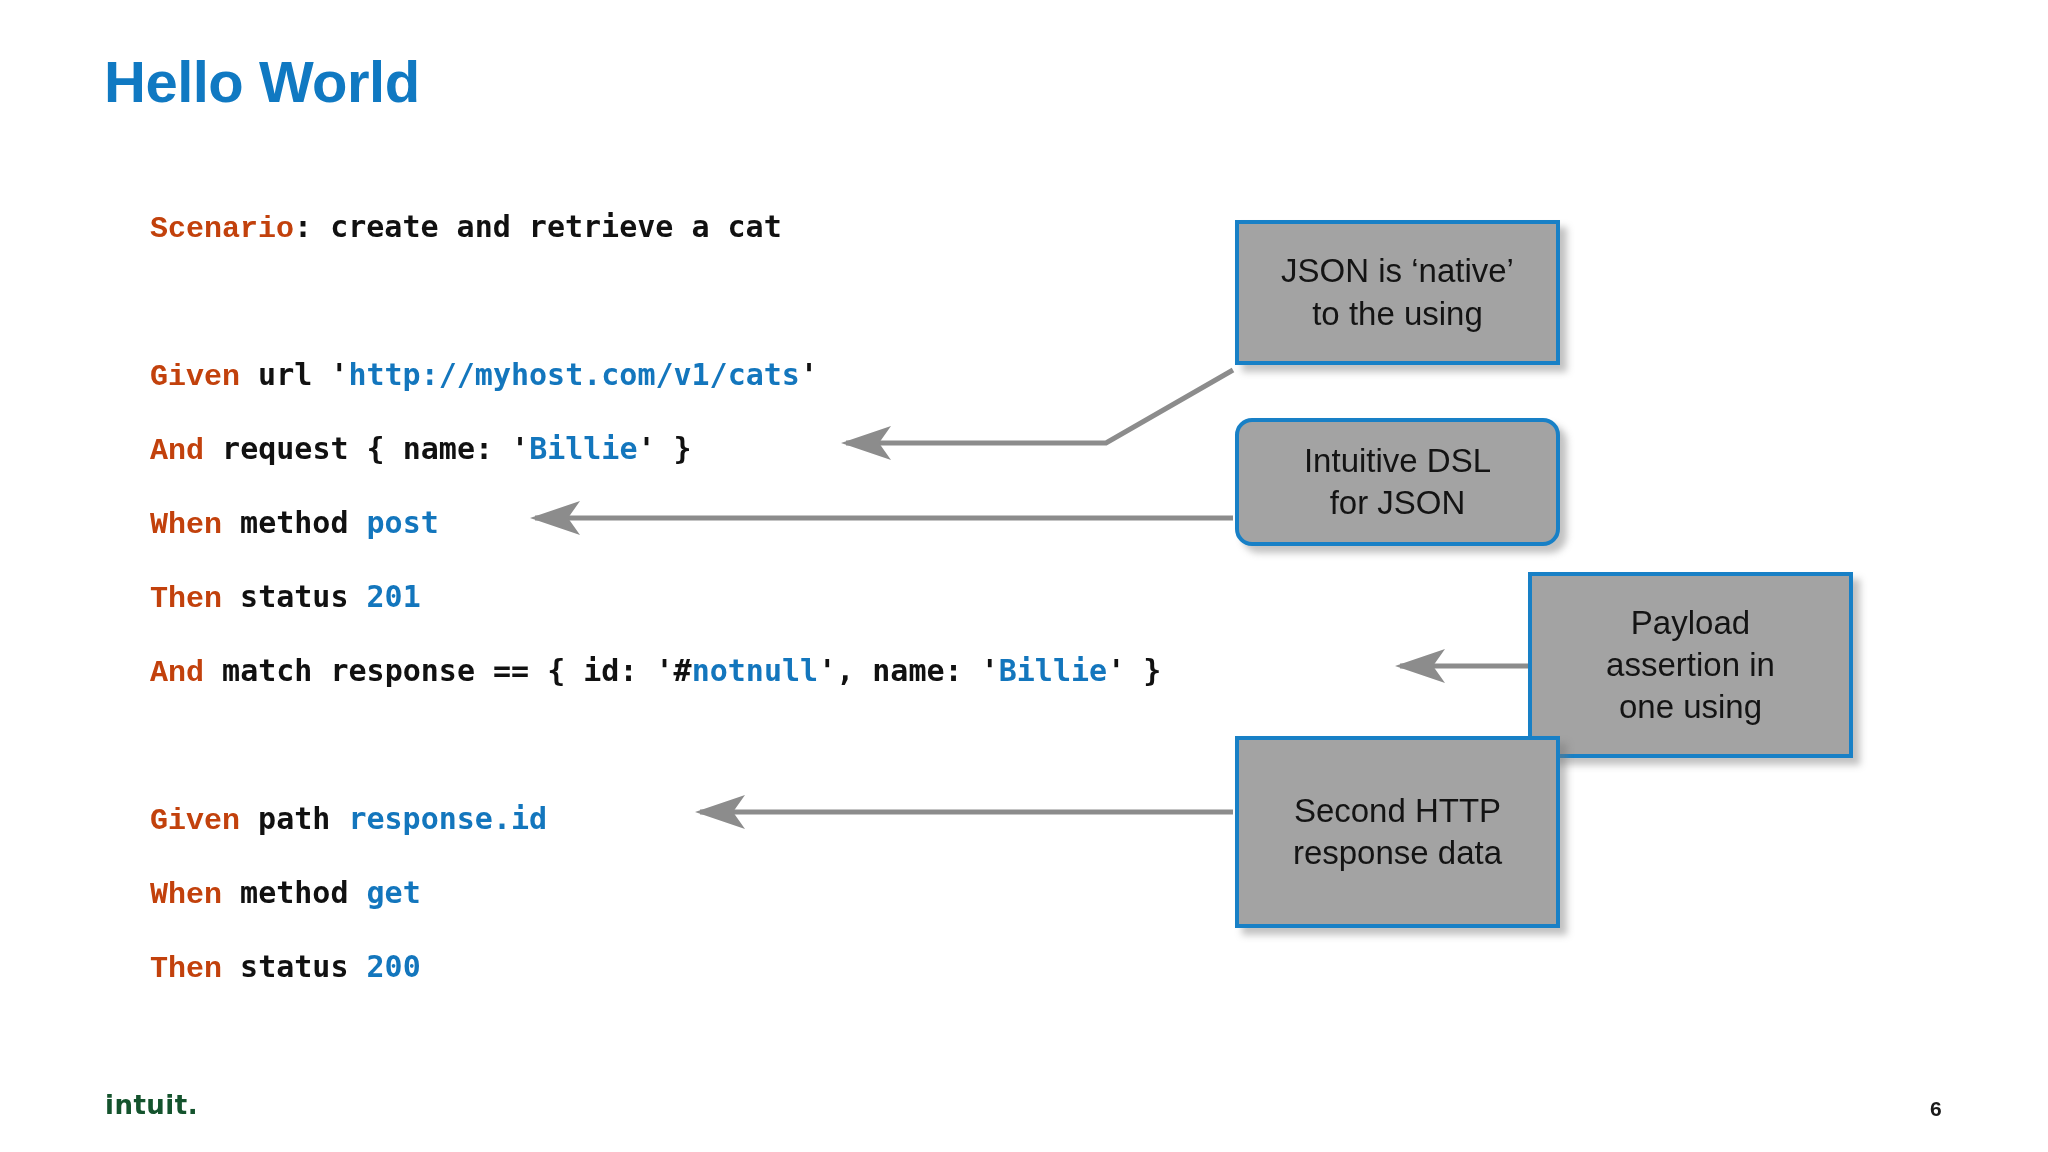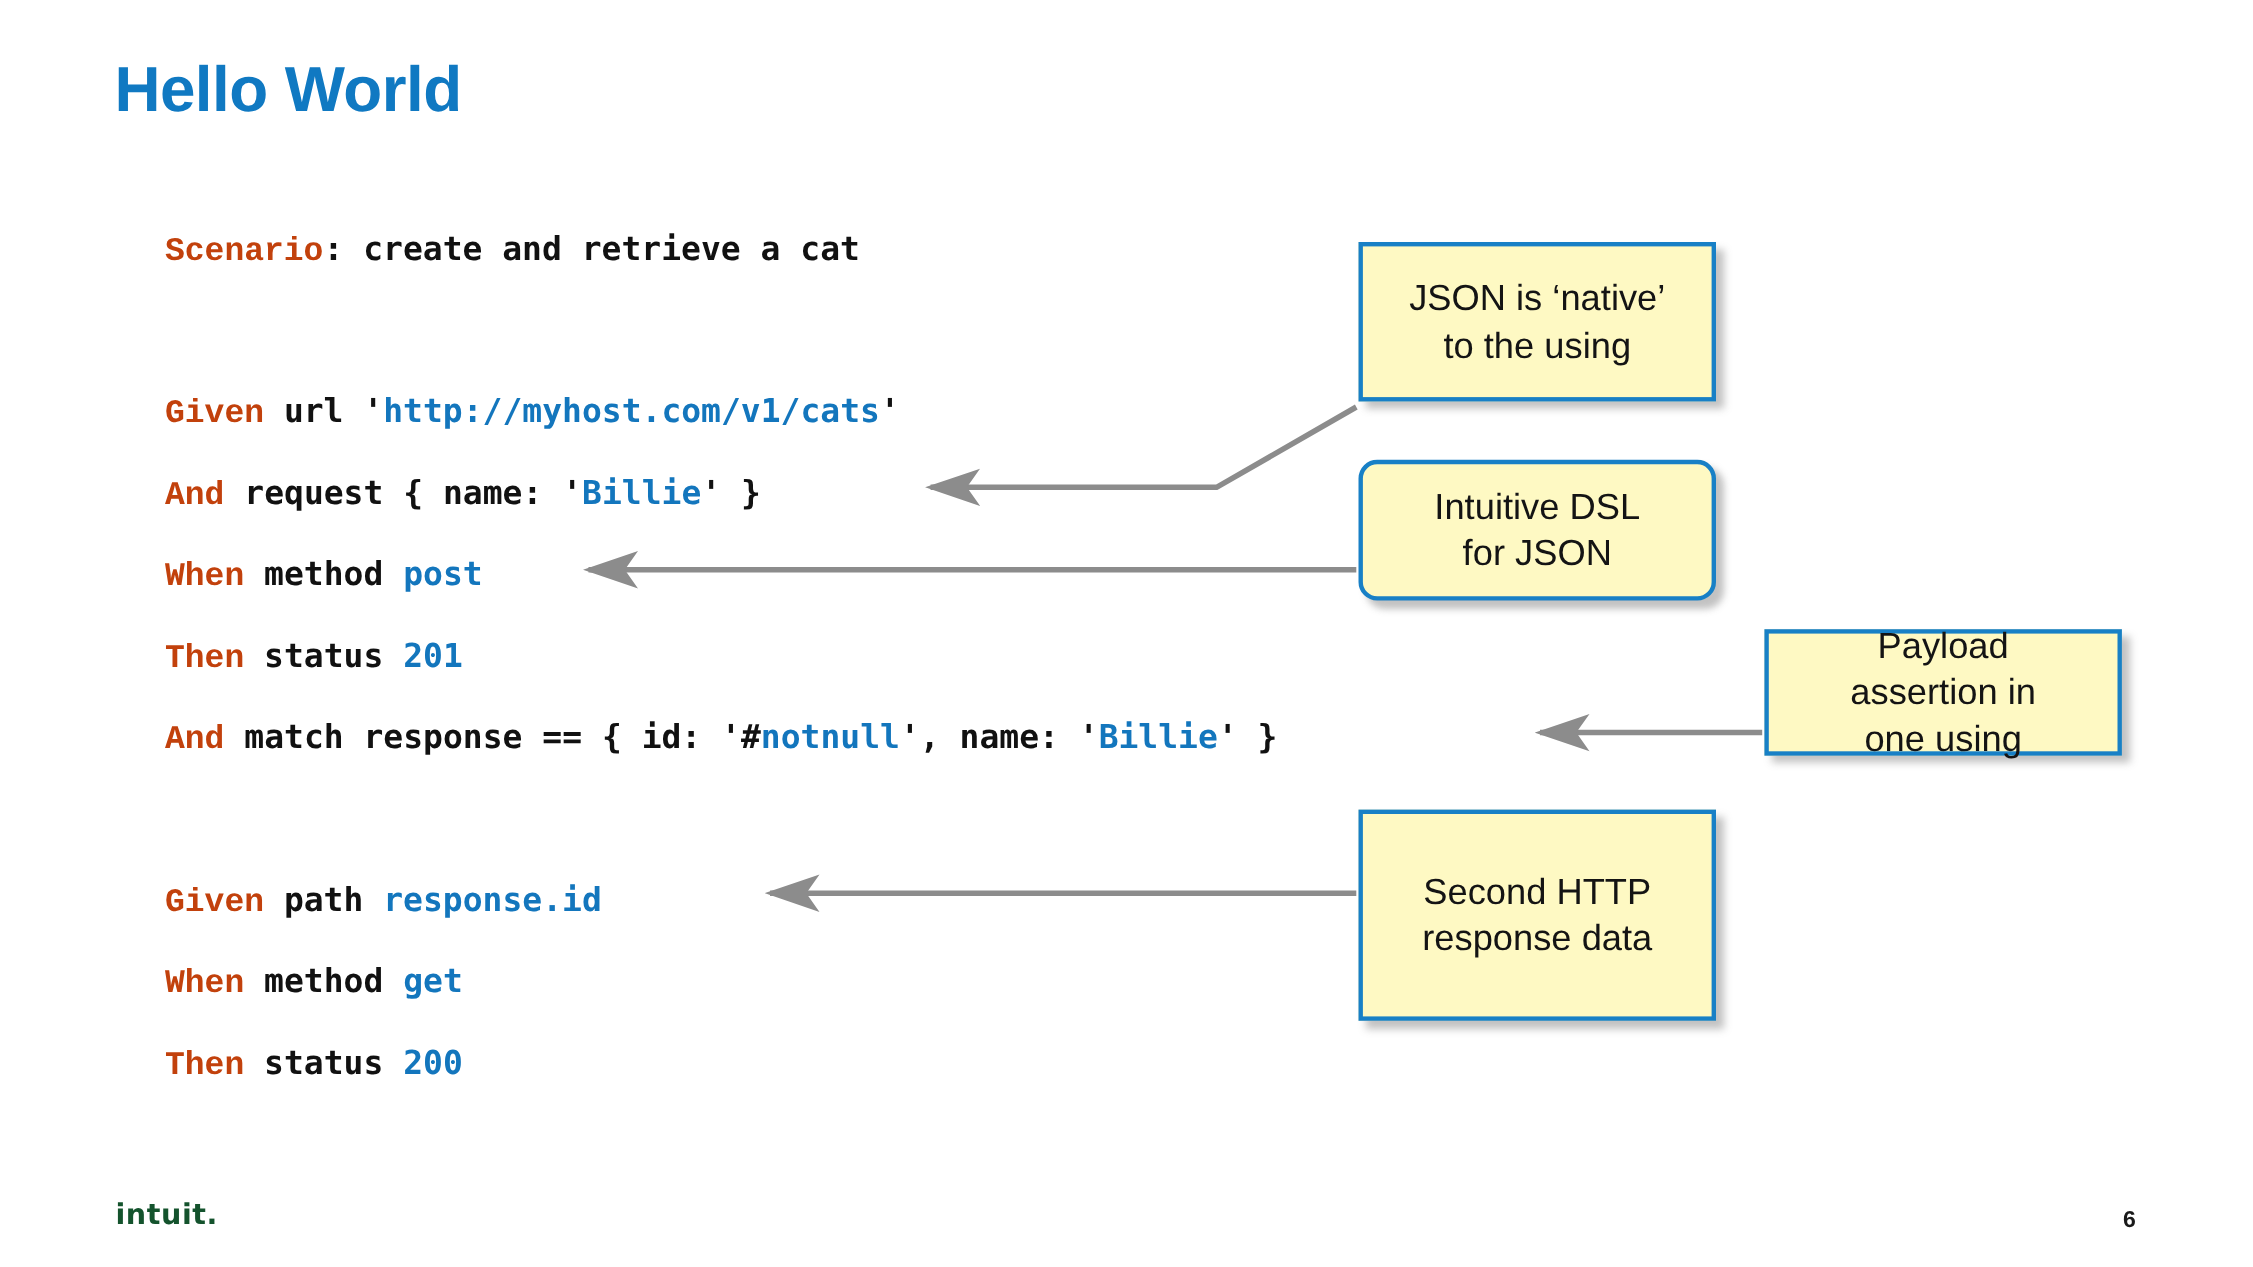--- a/index.html
+++ b/index.html
@@ -47,38 +47,38 @@
   }
   .code-line.spacer { height: 74px; }
   .kw   { color: #c2410c; font-family: Liberation Mono, monospace; }
   .val  { color: #1376BD; }
   .plain{ color: #111111; }
 
   
   .callout {
     position: absolute;
     box-sizing: border-box;
-    background: #fef9c3;
+    background: #a3a3a3;
     border: 4px solid #1880C6;
     box-shadow: 7px 7px 7px rgba(120,120,120,0.45);
     display: flex;
     align-items: center;
     justify-content: center;
     text-align: center;
     font-family: "Liberation Sans", sans-serif;
     font-weight: 400;
     font-size: 33px;
     line-height: 1.28;
     color: #141414;
   }
   .callout span { display: block; padding: 0 10px; }
 
   #callout-json     { left: 1235px; top: 220px;  width: 325px; height: 145px; }
   #callout-dsl      { left: 1235px; top: 418px;  width: 325px; height: 128px; border-radius: 17px; }
-  #callout-payload  { left: 1604px; top: 572px;  width: 325px; height: 115px; }
+  #callout-payload  { left: 1528px; top: 572px;  width: 325px; height: 186px; }
   #callout-second   { left: 1235px; top: 736px;  width: 325px; height: 192px; }
 
   
   #arrow-layer {
     position: absolute;
     left: 0; top: 0;
     width: 2048px; height: 1152px;
     pointer-events: none;
   }
 

